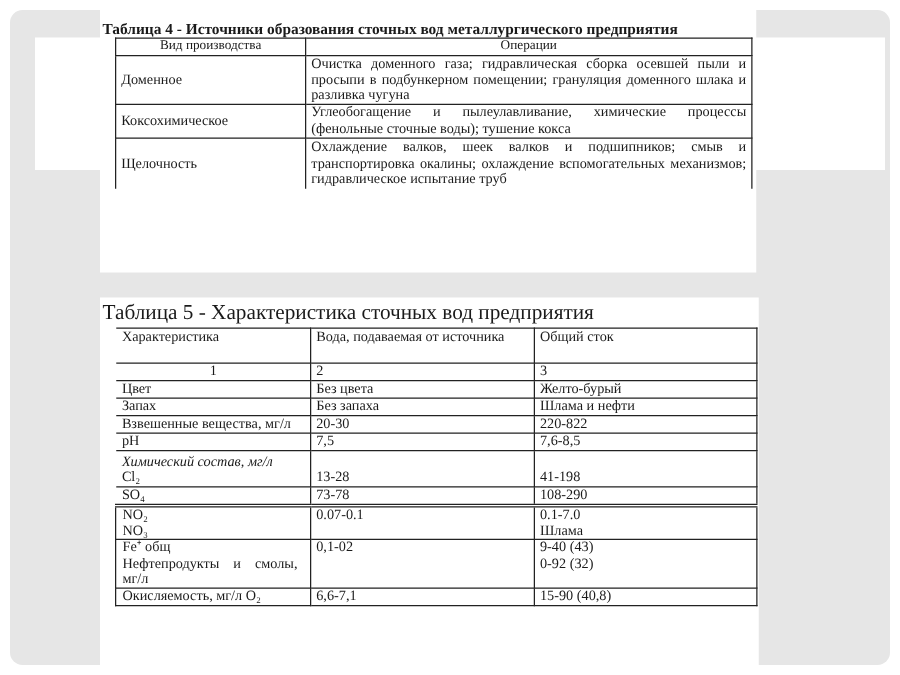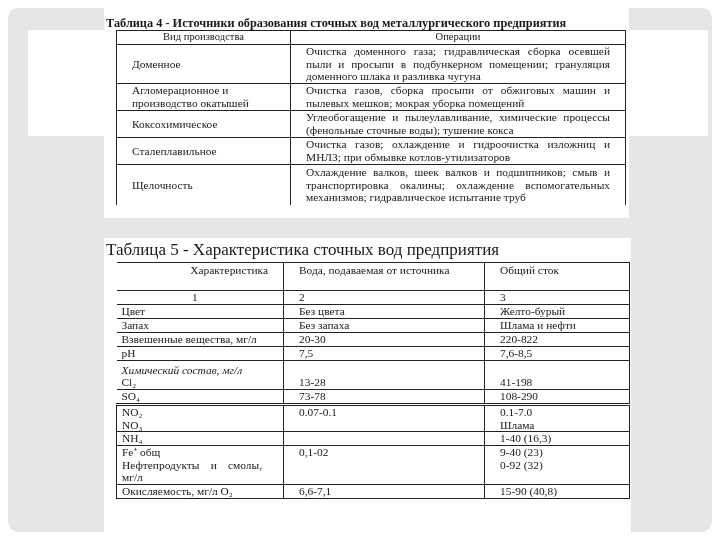--- a/index.html
+++ b/index.html
@@ -11,48 +11,48 @@
   }
   .frame {
     position: absolute; left: 8px; top: 8px; width: 704px; height: 524px;
     background: #e6e6e6; border-radius: 10px;
   }
   .frame-inner {
     position: absolute; left: 20px; top: 22px; width: 680px; height: 106px;
     background: #ffffff;
   }
   .card {
-    position: absolute; background: #ffffff; margin-left: 24px;
+    position: absolute; background: #ffffff;
   }
   .card1 { left: 80px; top: 8px; width: 525px; height: 210px; }
   .card2 { left: 80px; top: 238px; width: 527px; height: 294px; }
 
   .caption {
     font-weight: bold; font-size: 12.3px; line-height: 14px;
     position: absolute; left: 2px; white-space: nowrap;
   }
   .card1 .caption { top: 8px; }
   .card2 .caption { top: 5px; font-weight: normal; font-size: 17px; font-family: Liberation Serif, serif; }
 
   table { border-collapse: collapse; position: absolute; font-size: 11.4px; }
-  td { vertical-align: middle; padding: 0 15px; line-height: 12.6px; }
+  td { vertical-align: middle; padding: 0 4px; line-height: 12.6px; }
 
   .t4 { left: 12px; top: 22px; width: 510px; }
   .t4 td { border: 1px solid #222; }
   .t4 .c1 { width: 143px; }
   .t4 .hdr td { text-align: center; height: 13px; font-size: 10.6px; }
   .t4 .ops { text-align: justify; }
   .t4 tr.last td { border-bottom: none; }
 
   .t5 { left: 12px; top: 24px; width: 514px; }
   .t5 td { border: 1px solid #222; text-align: left; }
   .t5 td.first { border-left: none; text-align: left; padding-left: 5px; width: 146px; }
   .t5 .c2 { width: 170px; }
   .t5 .hdr td { height: 26px; vertical-align: top; line-height: 12.5px; padding-top: 1px; }
-  .t5 .hdr td.first { text-align: right; }
+  .t5 .hdr td.first { text-align: left; }
   .t5 .num td { height: 13px; }
   .t5 .num td.first { text-align: center; }
   .t5 .row td { height: 13px; font-family: Liberation Serif, serif; }
   .t5 .sep td { border-top: 3px double #222; }
   .t5 .boxed td.first { border-left: 1px solid #222; }
   .it { font-style: italic; }
   .chem-top td { vertical-align: bottom; }
 </style>
 </head>
 <body>
@@ -67,30 +67,22 @@
     <tbody>
         <tr class="hdr">
       <td class="c1">Вид производства</td>
       <td>Операции</td>
     </tr>
     <tr>
       <td class="c1" style="height:38px">Доменное</td>
       <td class="ops">Очистка доменного газа; гидравлическая сборка осевшей пыли и просыпи в подбункерном помещении; грануляция доменного шлака и разливка чугуна</td>
     </tr>
     <tr>
-      <td class="c1" style="height:26px">Агломерационное и производство окатышей</td>
-      <td class="ops">Очистка газов, сборка просыпи от обжиговых машин и пылевых мешков; мокрая уборка помещений</td>
-    </tr>
-    <tr>
       <td class="c1" style="height:26px">Коксохимическое</td>
       <td class="ops">Углеобогащение и пылеулавливание, химические процессы (фенольные сточные воды); тушение кокса</td>
-    </tr>
-    <tr>
-      <td class="c1" style="height:26px">Сталеплавильное</td>
-      <td class="ops">Очистка газов; охлаждение и гидроочистка изложниц и МНЛЗ; при обмывке котлов-утилизаторов</td>
     </tr>
     <tr class="last">
       <td class="c1" style="height:40px; border-top:none">Щелочность</td>
       <td class="ops" style="border-top:none">Охлаждение валков, шеек валков и подшипников; смыв и транспортировка окалины; охлаждение вспомогательных механизмов; гидравлическое испытание труб</td>
     </tr>
   </tbody>
     </table>
 </div>
 
 <div class="card card2">
@@ -144,33 +136,28 @@
       <td class="first" style="vertical-align:top">
         <div>NO₂</div>
         <div>NO₃</div>
       </td>
       <td class="c2" style="vertical-align:top">0.07-0.1</td>
       <td style="vertical-align:top">
         <div>0.1-7.0</div>
         <div>Шлама</div>
       </td>
     </tr>
-    <tr class="row boxed">
-      <td class="first">NH₄</td>
-      <td class="c2"></td>
-      <td>1-40 (16,3)</td>
-    </tr>
     <tr class="boxed">
       <td class="first" style="vertical-align:top">
         <div>Fe⁺ общ</div>
         <div style="text-align:justify; text-align-last:justify; width:140px">Нефтепродукты и смолы, мг/л</div>
       </td>
       <td class="c2" style="vertical-align:top">0,1-02</td>
       <td style="vertical-align:top">
-        <div>9-40 (23)</div>
+        <div>9-40 (43)</div>
         <div>0-92 (32)</div>
       </td>
     </tr>
     <tr class="row boxed">
       <td class="first">Окисляемость, мг/л O₂</td>
       <td class="c2">6,6-7,1</td>
       <td>15-90 (40,8)</td>
     </tr>
   </tbody>
     </table>

